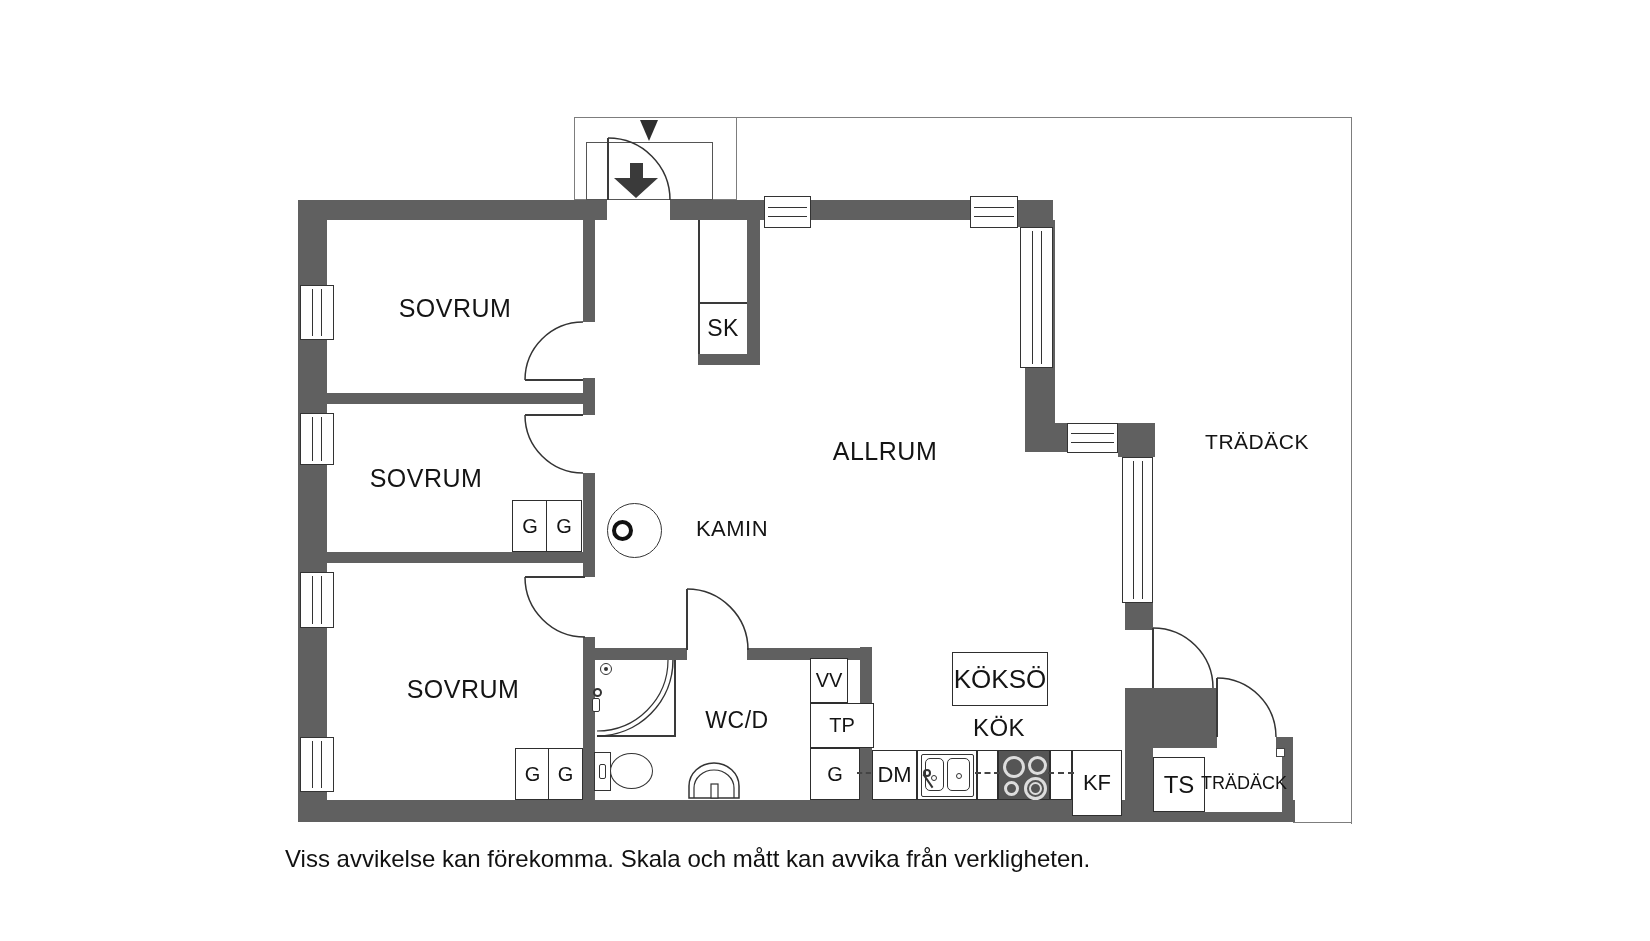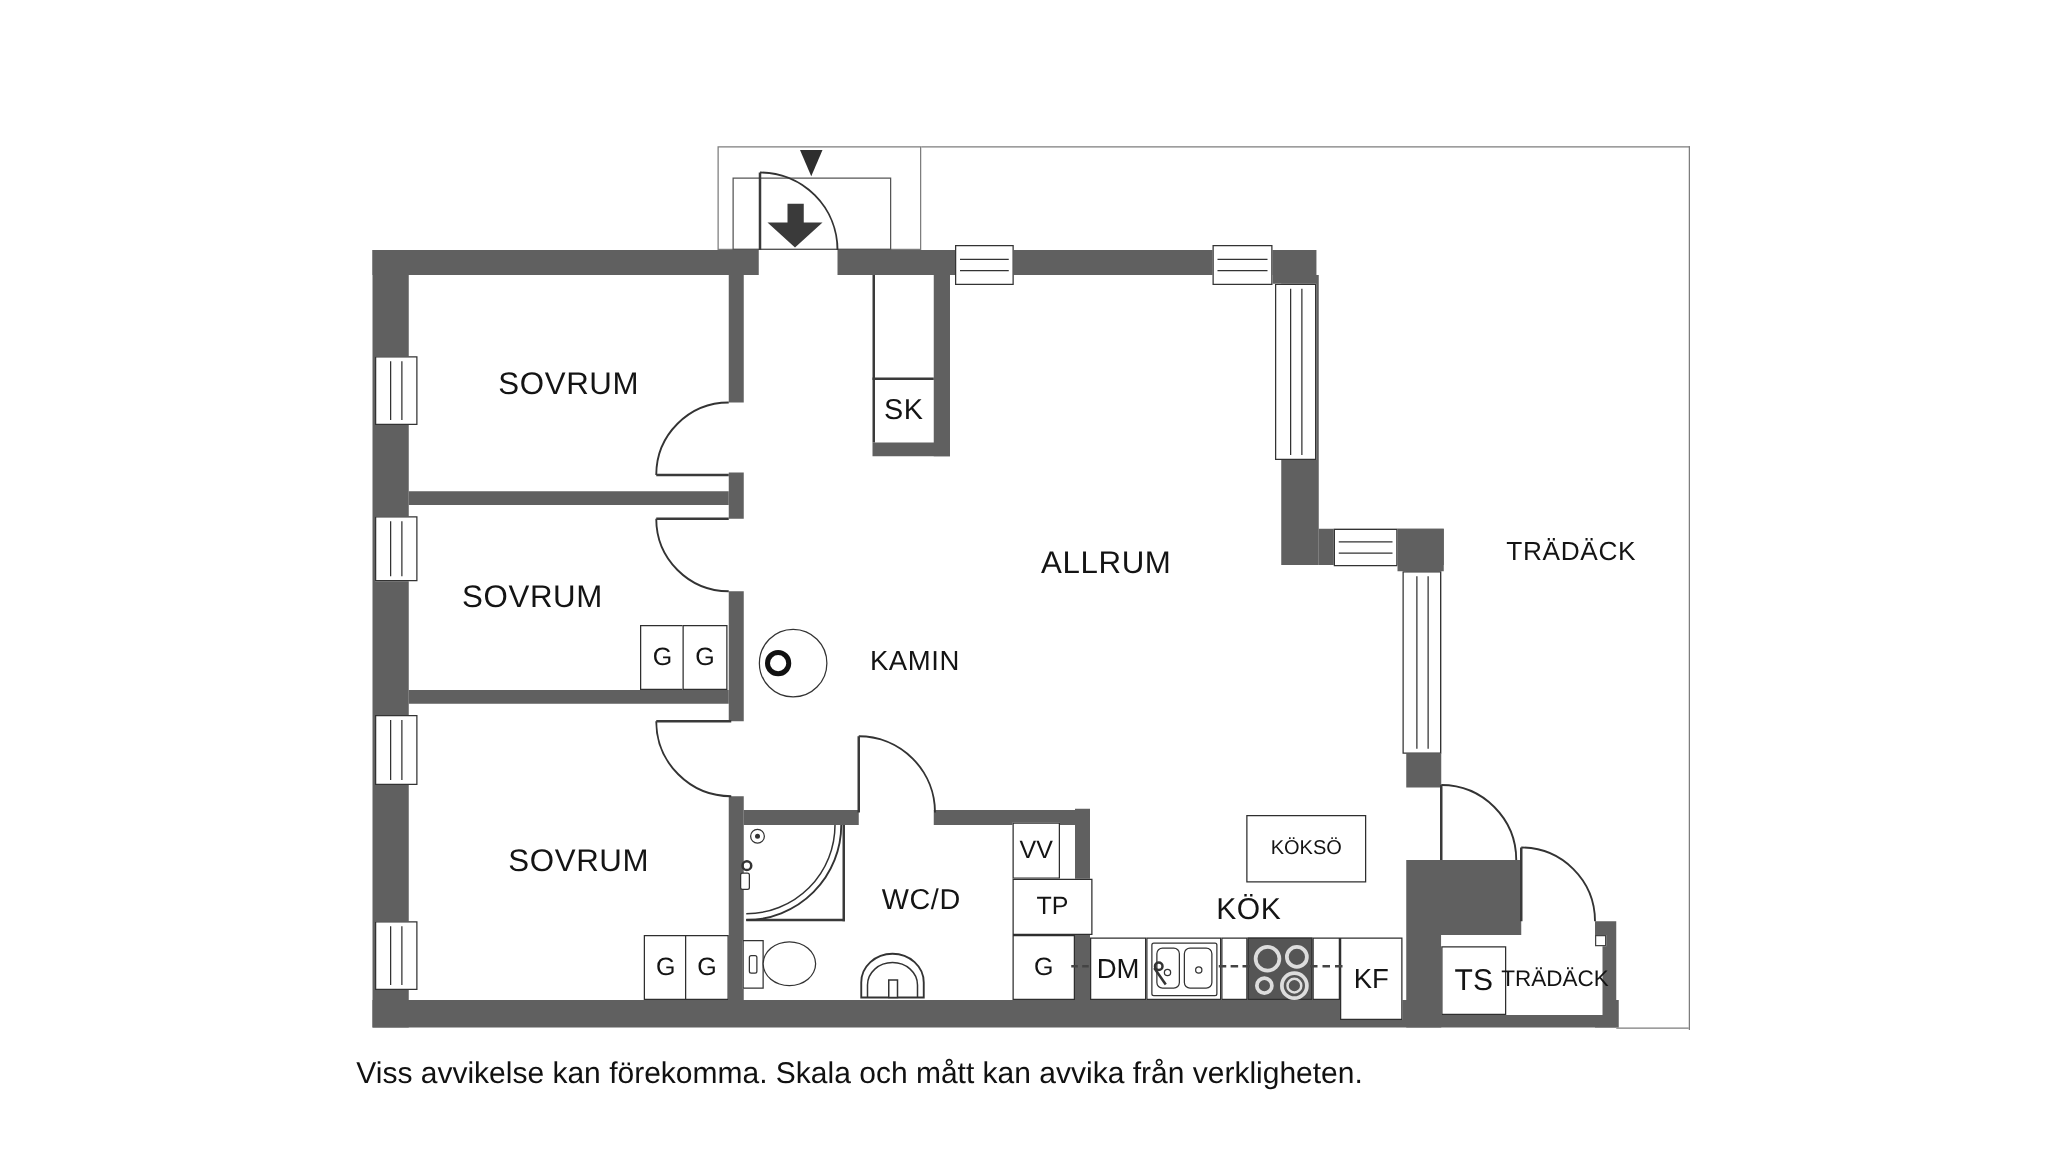--- a/index.html
+++ b/index.html
@@ -118,21 +118,21 @@
     </div>
   <div class="box" style="left:872px;top:750px;width:45px;height:50px;font-size:22px;">
     <span>DM</span>
     </div>
   <div class="box" style="left:917px;top:750px;width:60px;height:50px;"></div>
   <div class="box" style="left:977px;top:750px;width:21px;height:50px;"></div>
   <div class="box" style="left:1050px;top:750px;width:22px;height:50px;"></div>
   <div class="box" style="left:1072px;top:750px;width:50px;height:66px;font-size:22px;">
     <span>KF</span>
     </div>
-  <div class="box" style="left:952px;top:652px;width:96px;height:54px;font-size:16px;margin-left:45px;">
+  <div class="box" style="left:952px;top:652px;width:96px;height:54px;font-size:26px;">
     <span>KÖKSÖ</span>
     </div>
   <div class="box" style="left:1153px;top:757px;width:52px;height:55px;font-size:24px;">
     <span>TS</span>
     </div>
 
   <div style="position:absolute;left:998px;top:750px;width:52px;height:50px;background:#555;border:1px solid #2e2e2e;box-sizing:border-box;">
     <div class="ring" style="left:4px;top:5px;width:22px;height:22px;border:3px solid #ddd;"></div>
     <div class="ring" style="left:29px;top:5px;width:19px;height:19px;border:3px solid #ddd;"></div>
     <div class="ring" style="left:5px;top:30px;width:15px;height:15px;border:3px solid #ddd;"></div>

